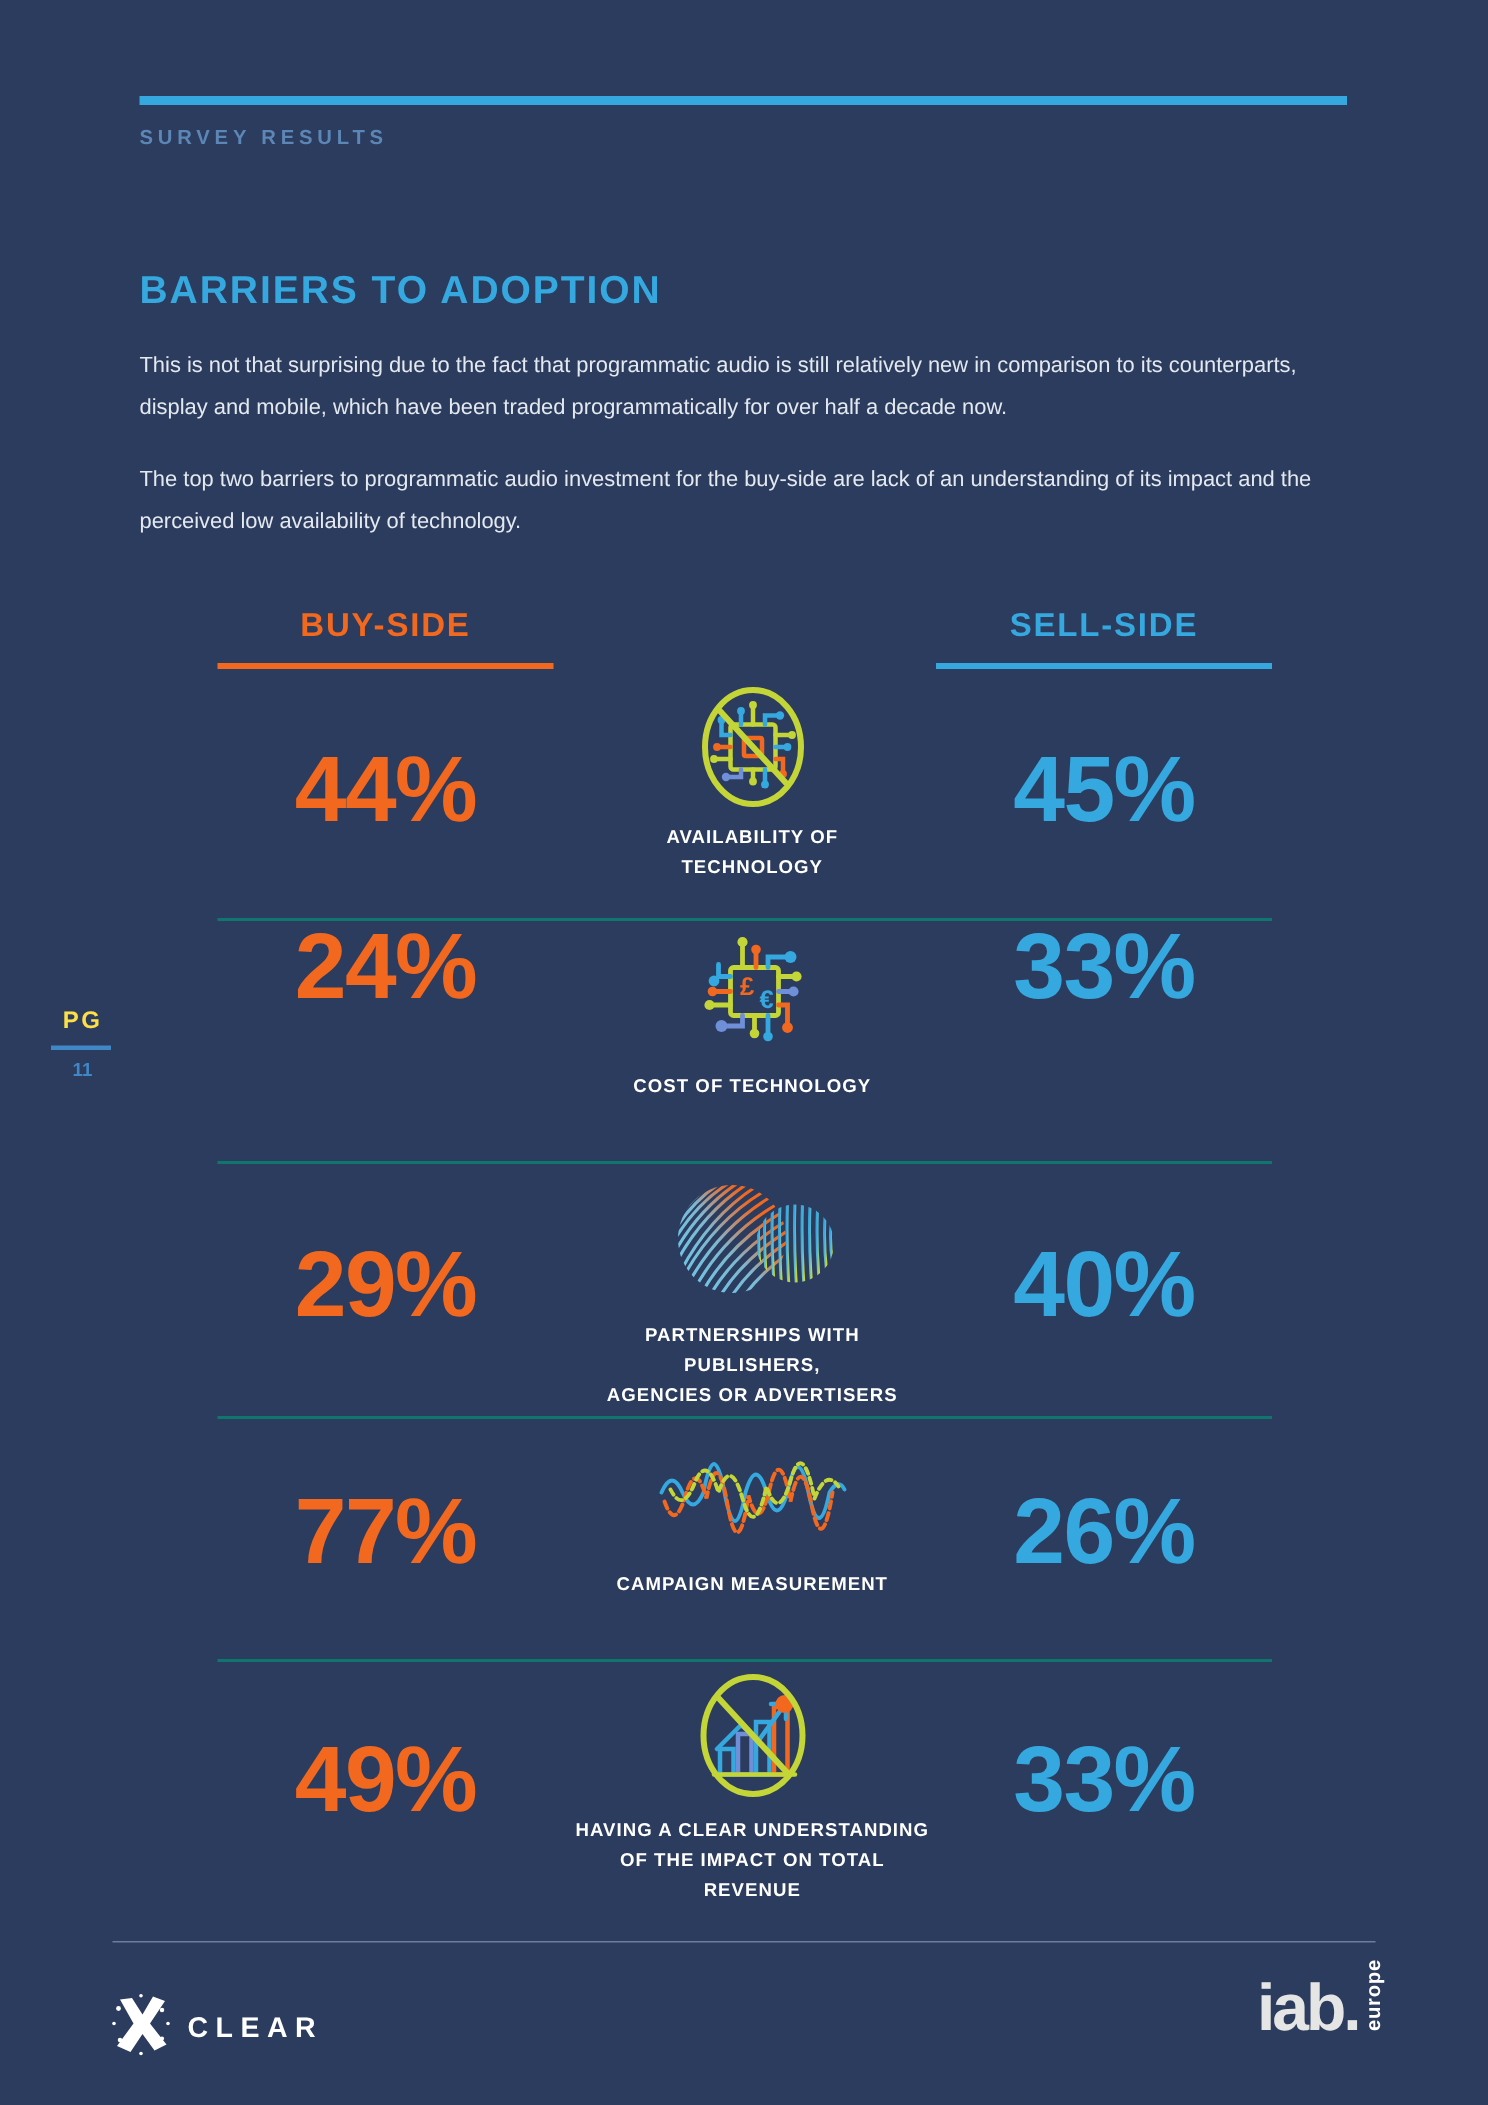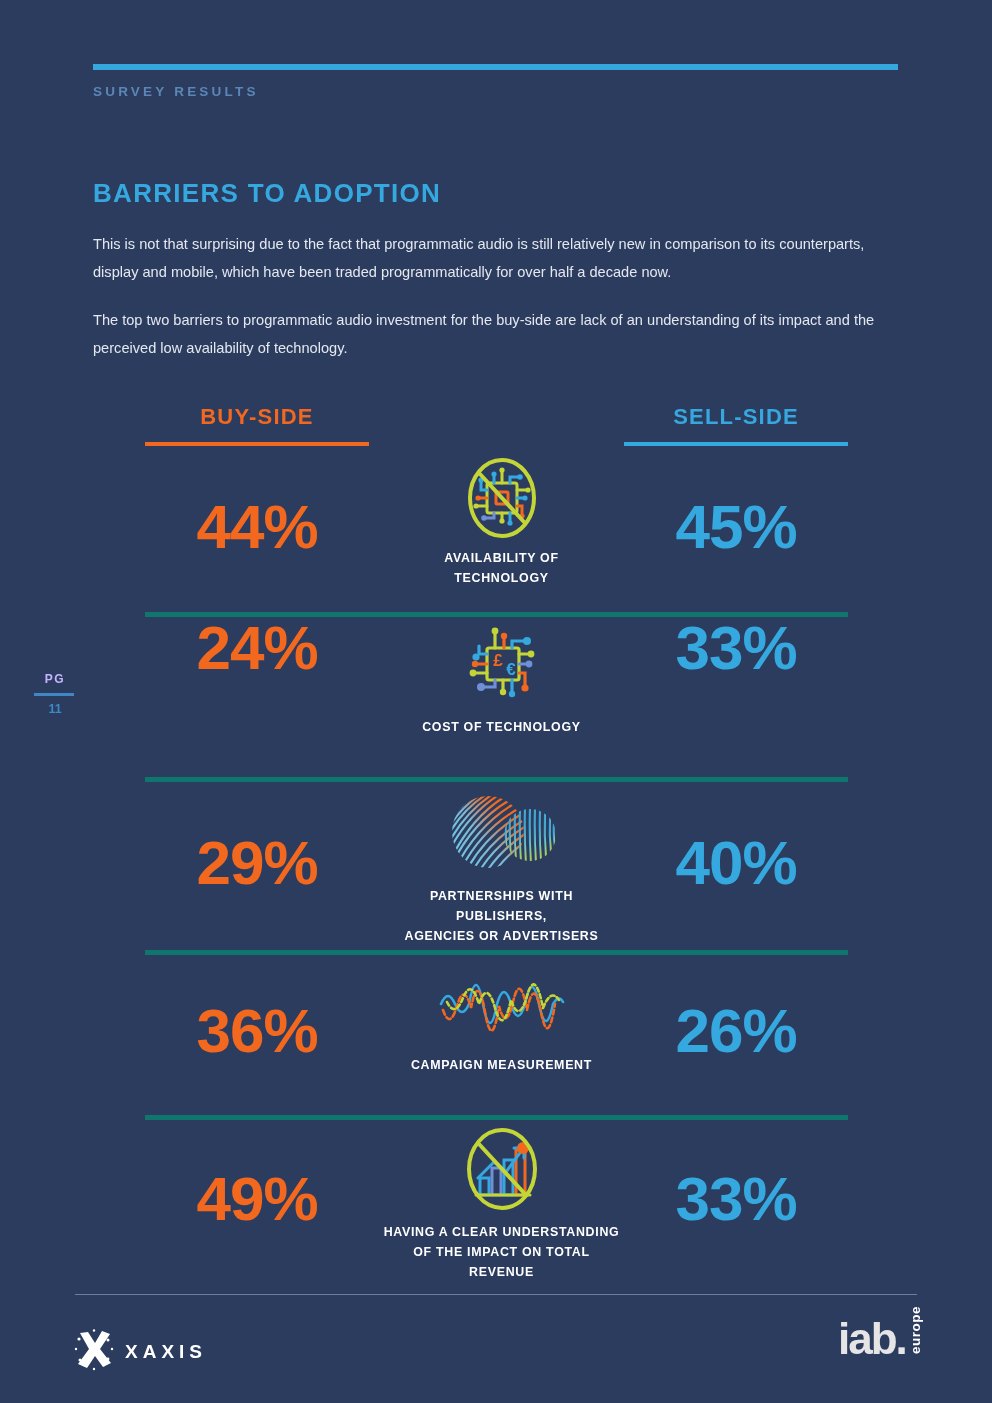--- a/index.html
+++ b/index.html
@@ -62,24 +62,24 @@
 
   
   .pg-rail {
     position: absolute;
     left: 33px;
     top: 672px;
     width: 44px;
     text-align: center;
   }
   .pg-label {
-    font-size: 12px;
+    font-size: 16px;
     font-weight: bold;
     letter-spacing: 1.6px;
-    color: #c4b5fd;
+    color: #fde047;
   }
   .pg-rule {
     width: 40px;
     height: 3px;
     background: #3f87c5;
     margin: 7px 0 6px 1px;
   }
   .pg-num {
     font-size: 12.5px;
     font-weight: bold;
@@ -115,21 +115,21 @@
     position: absolute;
     left: 145px;
     top: 452px;
     width: 703px;
   }
   .row {
     position: relative;
     display: flex;
     align-items: flex-start;
     justify-content: space-between;
-    border-bottom: 5px solid #0f766e;
+    border-bottom: 2px solid #0f766e;
   }
   .row:last-child { border-bottom: none; }
 
   .pct {
     width: 224px;
     flex: 0 0 224px;
     text-align: center;
     font-size: 62px;
     font-weight: bold;
     letter-spacing: -1px;
@@ -409,21 +409,21 @@
             </g>
           </svg>
         </div>
         <div class="row-label">PARTNERSHIPS WITH PUBLISHERS,
 AGENCIES OR ADVERTISERS</div>
       </div>
       <div class="pct pct-sell">40%</div>
     </div>
 
     <div class="row row-4">
-      <div class="pct pct-buy">36%</div>
+      <div class="pct pct-buy">77%</div>
       <div class="center-cell">
         <div class="icon-wrap">
           <svg width="134" height="90" viewBox="0 0 134 90" aria-hidden="true">
             <g fill="none" stroke-width="2.6" stroke-linecap="round">
               <path d="M6 46 Q13 30 20 46 T34 46 Q41 8 48 46 T62 46 Q69 22 76 46 T90 46 Q97 12 104 46 T118 46 Q124 36 128 44" stroke="#35a8df"></path>
               <path d="M8 52 Q15 72 22 48 T36 50 Q43 14 50 54 T64 48 Q71 74 78 44 T92 52 Q99 18 106 54 T120 46" stroke="#f2681f" stroke-dasharray="5 3"></path>
               <path d="M12 44 Q20 60 28 40 T44 46 Q52 22 60 50 T76 42 Q84 66 92 38 T108 50 Q116 30 124 42" stroke="#c4d537" stroke-dasharray="4 3"></path>
             </g>
           </svg>
         </div>
@@ -478,21 +478,21 @@
             <circle cx="10" cy="36" r="1.2"></circle>
           <circle cx="34" cy="30" r="1.4"></circle>
             <circle cx="30" cy="36" r="1.2"></circle>
           <circle cx="20" cy="1.5" r="1.2"></circle>
             <circle cx="20" cy="40" r="1.2"></circle>
           <circle cx="2" cy="20" r="1.2"></circle>
             <circle cx="38" cy="20" r="1.2"></circle>
         </g>
       </svg>
     </span>
-    <span class="xaxis-word">XAXIS</span>
+    <span class="xaxis-word">CLEAR</span>
   </div>
 
   <div class="iab-logo">
     <span class="iab-word">iab.</span>
     <span class="iab-europe">europe</span>
   </div>
 
 </div>
 
 </body></html>

